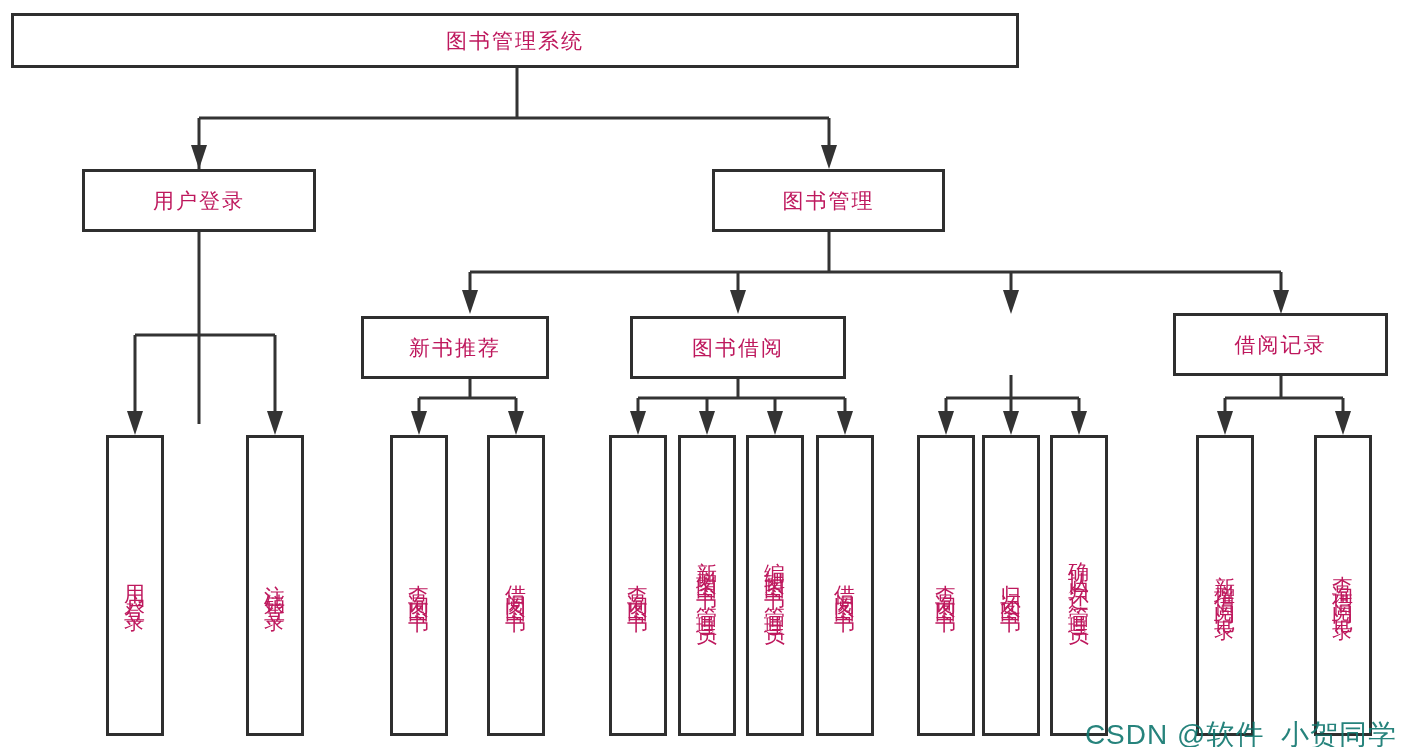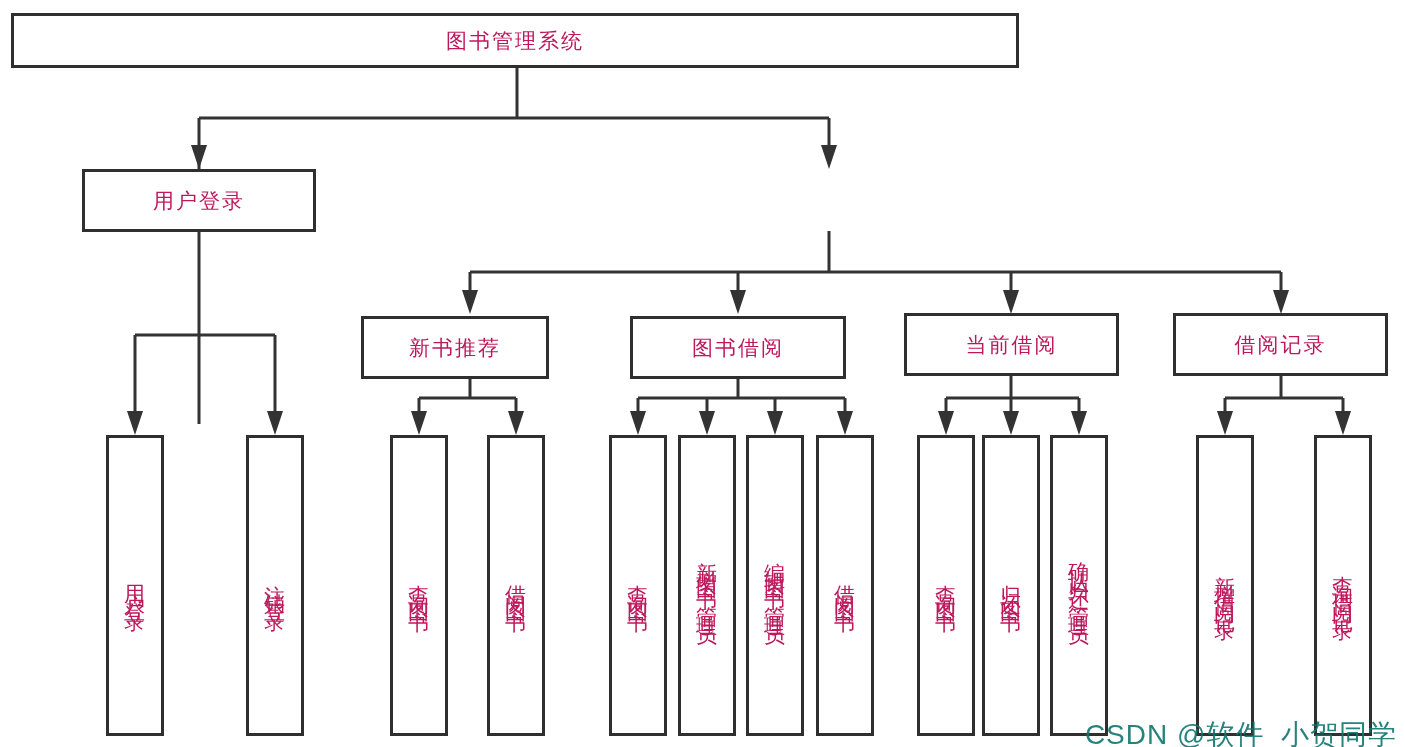--- a/index.html
+++ b/index.html
@@ -83,29 +83,29 @@
     <polygon points="1343,435 1335,411 1351,411"></polygon>
   </svg>
 
   <div class="node h" style="left:11px;top:13px;width:1008px;height:55px">
     <span>图书管理系统</span>
   </div>
 
   <div class="node h" style="left:82px;top:169px;width:234px;height:63px">
     <span>用户登录</span>
   </div>
+  <div class="node h" style="left:712px;top:169px;width:233px;height:63px">
+    <span>图书管理</span>
+  </div>
 
   <div class="node h" style="left:361px;top:316px;width:188px;height:63px">
     <span>新书推荐</span>
   </div>
   <div class="node h" style="left:630px;top:316px;width:216px;height:63px">
     <span>图书借阅</span>
-  </div>
-  <div class="node h" style="left:904px;top:313px;width:215px;height:63px">
-    <span>当前借阅</span>
   </div>
   <div class="node h" style="left:1173px;top:313px;width:215px;height:63px">
     <span>借阅记录</span>
   </div>
 
   <div class="node v" style="left:106px">
     <span>用户登录</span>
   </div>
   <div class="node v" style="left:246px">
     <span>注销登录</span>

